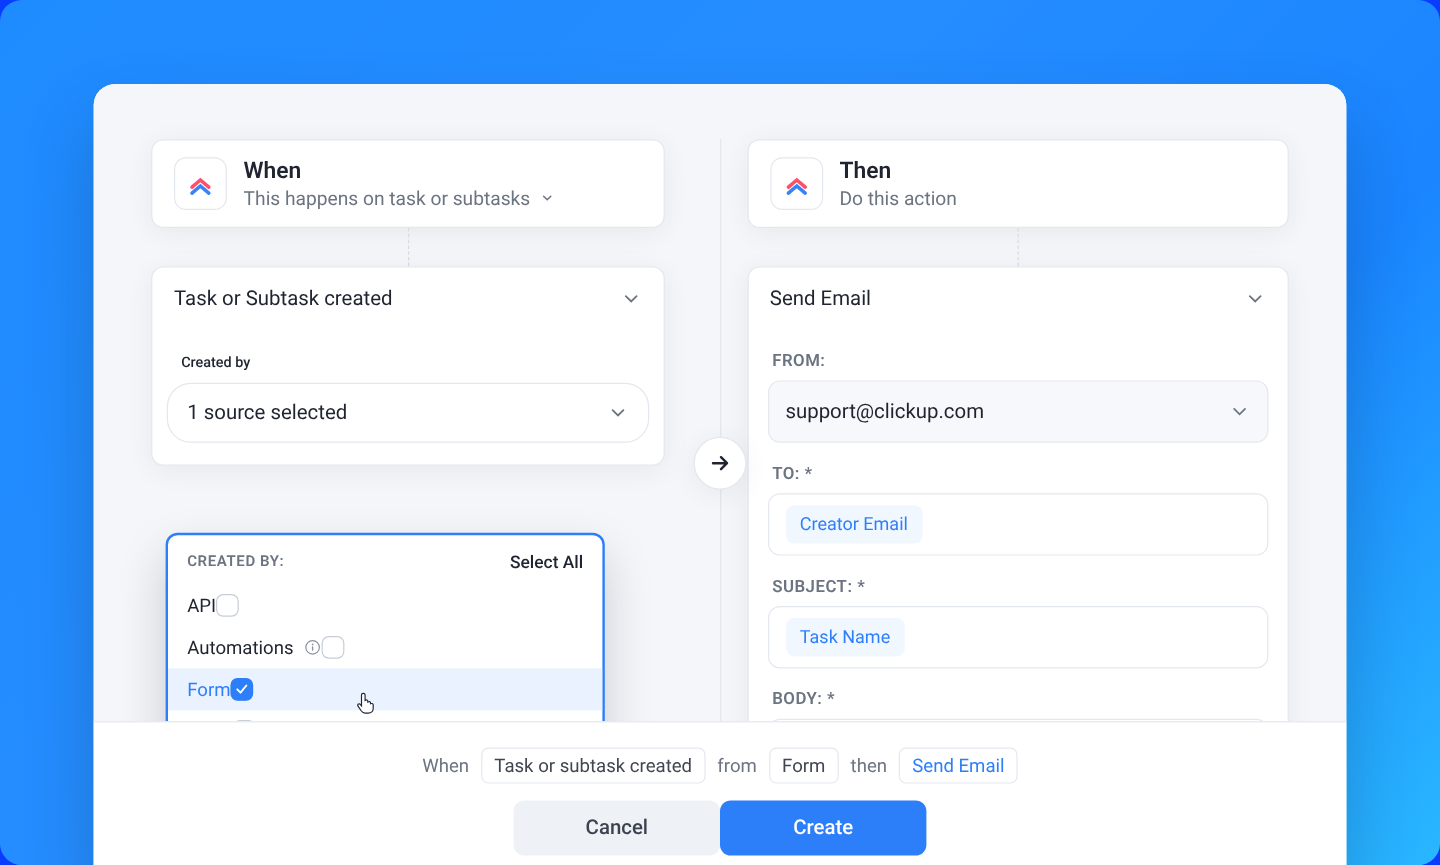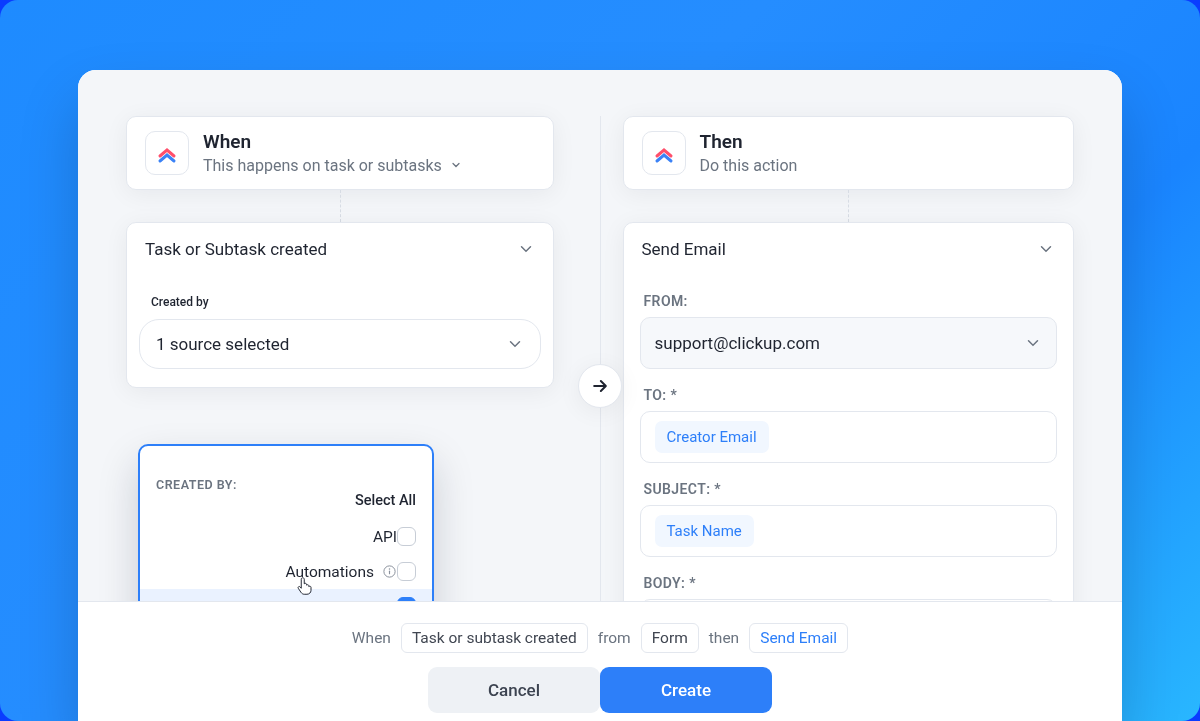--- a/index.html
+++ b/index.html
@@ -65,32 +65,32 @@
   .select{
     display:flex;align-items:center;justify-content:space-between;
     padding:16px 18px;font-size:17px;color:var(--text);cursor:pointer;
   }
   .chev{width:18px;height:18px;color:var(--muted);}
   .chev-sm{width:12px;height:12px;color:var(--muted);}
   .section-label{font-size:12px;color:var(--text);margin:20px 0 10px 12px;font-weight:500;}
 
   .dropdown{
     position:absolute;
-    width:296px;
+    width:366px;
     background:var(--white);
     border:2px solid var(--accent);
     border-radius:10px;
     box-shadow:0 18px 40px rgba(15,23,42,.18);
     z-index:10;
     overflow:hidden;
   }
   .dd-head{display:flex;align-items:center;justify-content:space-between;padding:14px 16px 10px;}
   .dd-head .lbl{font-size:12.5px;letter-spacing:.5px;color:var(--muted);font-weight:600;}
-  .dd-head .sa{font-size:14.5px;color:var(--text);font-weight:500;cursor:pointer;margin-top:32px;}
-  .dd-row{display:flex;align-items:center;justify-content:flex-end;padding:8px 16px;font-size:15.5px;color:var(--text);cursor:pointer;}
+  .dd-head .sa{font-size:14.5px;color:var(--text);font-weight:500;cursor:pointer;}
+  .dd-row{display:flex;align-items:center;justify-content:flex-start;padding:8px 16px;font-size:15.5px;color:var(--text);cursor:pointer;}
   .dd-row.sel{background:var(--accent-light);color:var(--accent);}
   .dd-row .lft{display:flex;align-items:center;gap:8px;}
   .info{width:15px;height:15px;color:var(--muted2);}
   .cbx{width:19px;height:19px;border:1.5px solid #c7cdd6;border-radius:6px;background:#fff;display:flex;align-items:center;justify-content:center;}
   .cbx.on{background:var(--accent);border-color:var(--accent);}
   .cbx.on svg{width:13px;height:13px;color:#fff;}
   .cursor{position:absolute;width:18px;height:22px;z-index:11;}
 
   .form-lbl{font-size:14px;letter-spacing:.4px;color:var(--muted);font-weight:600;margin:18px 0 8px 4px;}
   .input{

